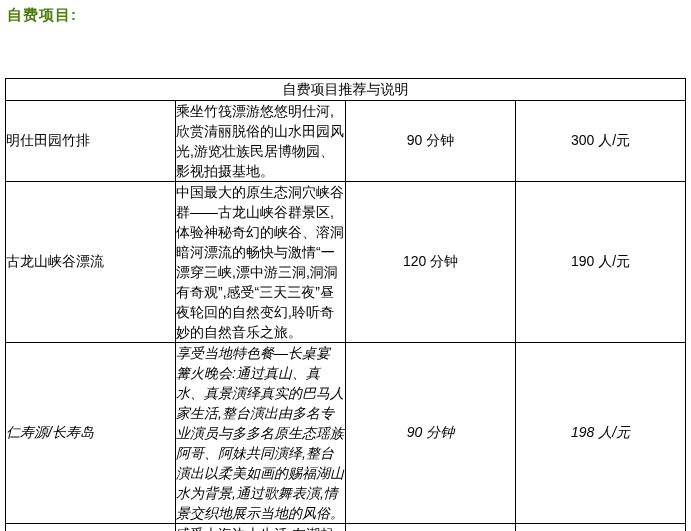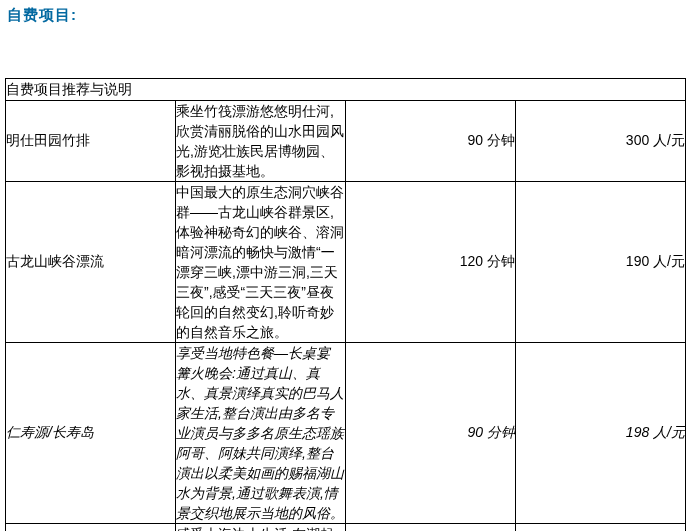--- a/index.html
+++ b/index.html
@@ -16,60 +16,60 @@
     width: 691px;
     height: 531px;
     overflow: hidden;
   }
   .page-title {
     position: absolute;
     left: 7px;
     top: 6px;
     font-size: 15px;
     font-weight: bold;
-    color: #0369a1;
+    color: #4d7c0f;
     letter-spacing: 1px;
   }
   table.fee-table {
     position: absolute;
     left: 5px;
     top: 78px;
     border-collapse: collapse;
     table-layout: fixed;
     width: 681px;
     font-size: 14px;
   }
   table.fee-table td {
     border: 1px solid #000000;
     padding: 0;
     overflow: hidden;
   }
   td.table-header {
     height: 21px;
-    text-align: left;
+    text-align: center;
     vertical-align: middle;
     font-size: 14px;
   }
   td.cell-name {
     width: 167px;
     text-align: left;
     vertical-align: middle;
   }
   td.cell-desc {
     width: 338px;
     text-align: left;
     vertical-align: top;
     padding: 1px 3px 2px 4px;
     line-height: 20px;
     white-space: pre-wrap;
     word-break: break-all;
   }
   td.cell-duration, td.cell-price {
     width: 88px;
-    text-align: right;
+    text-align: center;
     vertical-align: middle;
   }
   tr.row-1 td { height: 52px; }
   tr.row-2 td { height: 102px; }
   tr.row-3 td { height: 122px; font-style: italic; }
   tr.row-4 td { height: 67px; }
 </style>
 </head>
 <body>
 
@@ -85,21 +85,21 @@
 
     <tr class="row-1">
       <td class="cell-name">明仕田园竹排</td>
       <td class="cell-desc">乘坐竹筏漂游悠悠明仕河,欣赏清丽脱俗的山水田园风光,游览壮族民居博物园、影视拍摄基地。</td>
       <td class="cell-duration">90 分钟</td>
       <td class="cell-price">300 人/元</td>
     </tr>
 
     <tr class="row-2">
       <td class="cell-name">古龙山峡谷漂流</td>
-      <td class="cell-desc">中国最大的原生态洞穴峡谷群——古龙山峡谷群景区,体验神秘奇幻的峡谷、溶洞暗河漂流的畅快与激情“一漂穿三峡,漂中游三洞,三天三夜”,感受“三天三夜”昼夜轮回的自然变幻,聆听奇妙的自然音乐之旅。</td>
+      <td class="cell-desc">中国最大的原生态洞穴峡谷群——古龙山峡谷群景区,体验神秘奇幻的峡谷、溶洞暗河漂流的畅快与激情“一漂穿三峡,漂中游三洞,洞洞有奇观”,感受“三天三夜”昼夜轮回的自然变幻,聆听奇妙的自然音乐之旅。</td>
       <td class="cell-duration">120 分钟</td>
       <td class="cell-price">190 人/元</td>
     </tr>
 
     <tr class="row-3">
       <td class="cell-name">仁寿源/长寿岛</td>
       <td class="cell-desc">享受当地特色餐—长桌宴
 篝火晚会:通过真山、真水、真景演绎真实的巴马人家生活,整台演出由多名专业演员与多多名原生态瑶族阿哥、阿妹共同演绎,整台演出以柔美如画的赐福湖山水为背景,通过歌舞表演,情景交织地展示当地的风俗。</td>
       <td class="cell-duration">90 分钟</td>
       <td class="cell-price">198 人/元</td>

